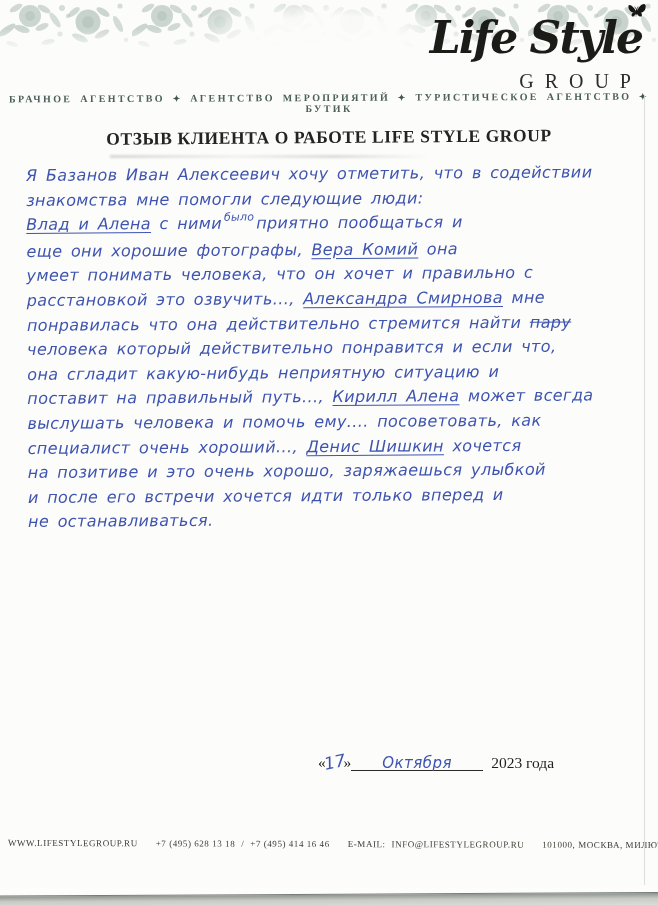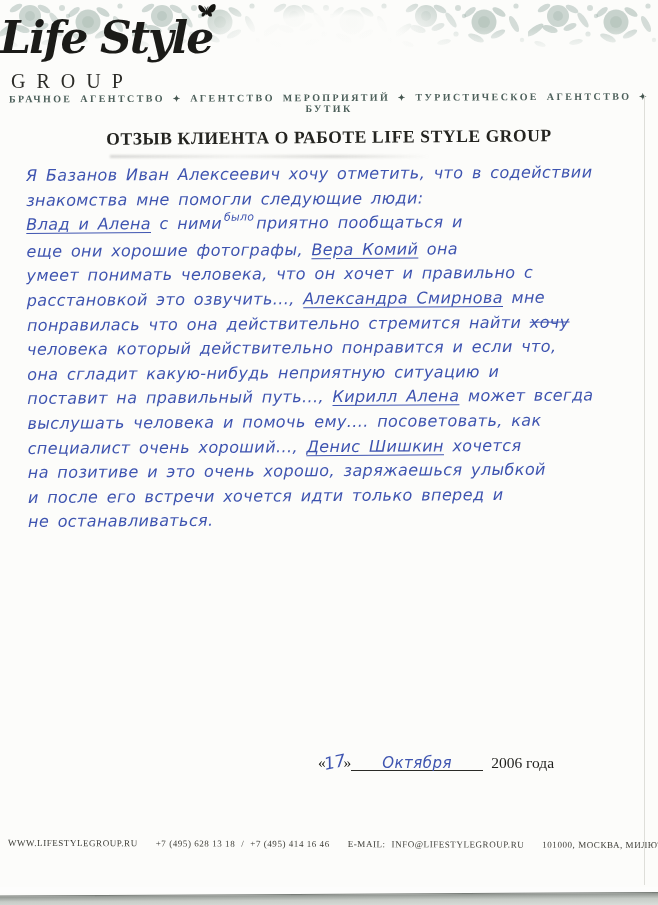--- a/index.html
+++ b/index.html
@@ -23,21 +23,21 @@
     position:absolute;top:0;left:0;width:658px;height:58px;
     background:linear-gradient(to bottom, rgba(252,252,250,0) 50%, rgba(252,252,250,.85) 85%, #fcfcfa 100%);
   }
   .lace-center-fade{
     position:absolute;top:0;left:0;width:658px;height:58px;
     background:radial-gradient(ellipse 200px 55px at 50% 60%, rgba(252,252,250,.95) 35%, rgba(252,252,250,0) 75%);
   }
   
   .logo-wrap{
     position:absolute;top:6px;left:0;width:642px;
-    text-align:left;
+    text-align:right;
   }
   .logo-script{
     position:relative;display:inline-block;
     font-family:"DejaVu Serif", serif;
     font-style:italic;font-weight:600;
     font-size:44px;line-height:64px;
     letter-spacing:-2px;color:#1b1b18;
   }
   .butterfly{
     position:absolute;right:-8px;top:-8px;width:27px;height:27px;
@@ -204,33 +204,33 @@
   <div class="review-title">ОТЗЫВ КЛИЕНТА О РАБОТЕ LIFE STYLE GROUP</div>
   <div class="title-smudge"></div>
 
   <div class="handwriting">
       <div class="hw-line"><span>Я Базанов Иван Алексеевич хочу отметить, что в содействии</span></div>
       <div class="hw-line"><span>знакомства мне помогли следующие люди:</span></div>
       <div class="hw-line"><span class="seg-underline">Влад и Алена</span><span> с ними</span><span class="seg-insert">было</span><span>приятно пообщаться и</span></div>
       <div class="hw-line"><span>еще они хорошие фотографы, </span><span class="seg-underline">Вера Комий</span><span> она</span></div>
       <div class="hw-line"><span>умеет понимать человека, что он хочет и правильно с</span></div>
       <div class="hw-line"><span>расстановкой это озвучить..., </span><span class="seg-underline">Александра Смирнова</span><span> мне</span></div>
-      <div class="hw-line"><span>понравилась что она действительно стремится найти </span><span class="seg-strike">хочу</span></div>
+      <div class="hw-line"><span>понравилась что она действительно стремится найти </span><span class="seg-strike">пару</span></div>
       <div class="hw-line"><span>человека который действительно понравится и если что,</span></div>
       <div class="hw-line"><span>она сгладит какую-нибудь неприятную ситуацию и</span></div>
       <div class="hw-line"><span>поставит на правильный путь..., </span><span class="seg-underline">Кирилл Алена</span><span> может всегда</span></div>
       <div class="hw-line"><span>выслушать человека и помочь ему.... посоветовать, как</span></div>
       <div class="hw-line"><span>специалист очень хороший..., </span><span class="seg-underline">Денис Шишкин</span><span> хочется</span></div>
       <div class="hw-line"><span>на позитиве и это очень хорошо, заряжаешься улыбкой</span></div>
       <div class="hw-line"><span>и после его встречи хочется идти только вперед и</span></div>
       <div class="hw-line"><span>не останавливаться.</span></div>
     </div>
 
   <div class="date-block">
-    <span>«</span><span class="hw-ink date-day">17</span><span>»</span><span class="date-line"><span class="hw-ink date-month">Октября</span></span><span class="date-year">2006 года</span>
+    <span>«</span><span class="hw-ink date-day">17</span><span>»</span><span class="date-line"><span class="hw-ink date-month">Октября</span></span><span class="date-year">2023 года</span>
   </div>
 
   <div class="footer">
     <span class="f-gap-lg">WWW.LIFESTYLEGROUP.RU</span>
     <span class="f-gap-sm">+7 (495) 628 13 18</span>
     <span class="f-gap-sm">/</span>
     <span class="f-gap-lg">+7 (495) 414 16 46</span>
     <span class="f-gap-sm">E-MAIL:</span>
     <span class="f-gap-lg">INFO@LIFESTYLEGROUP.RU</span>
     <span>101000, МОСКВА, МИЛЮТИНСКИЙ ПЕР. 3</span>

